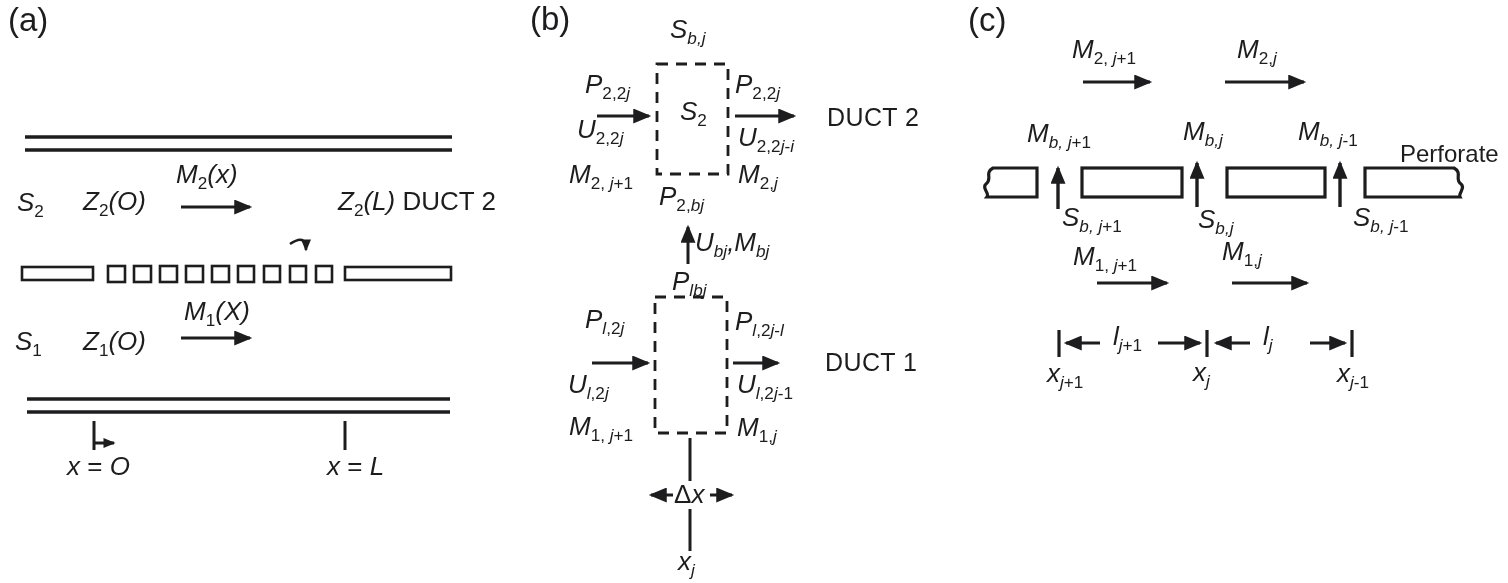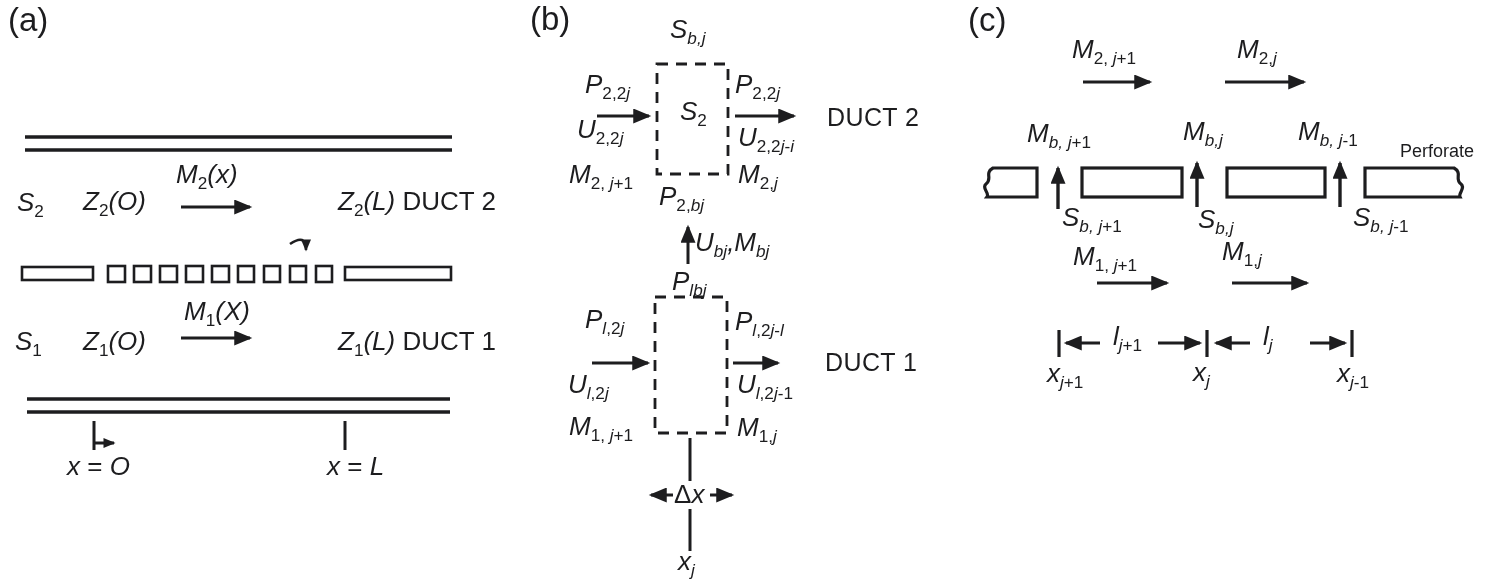--- a/index.html
+++ b/index.html
@@ -11,21 +11,21 @@
   svg.layer { position:absolute; top:0; }
   .lbl {
     position:absolute; font-size:26px; line-height:1.12; white-space:nowrap;
     color:#1d1d1f;
   }
   .lbl sub { font-size:66%; line-height:0; }
   .seg-i, .seg-si { font-style:italic; }
   .seg-n, .seg-s { font-style:normal; }
   .tag { font-size:33px; }
   .duct { font-size:25px; letter-spacing:0.4px; }
-  .plain { font-size:18px; }
+  .plain { font-size:24px; }
   .ink { stroke:#1d1d1f; fill:none; }
 </style>
 </head>
 <body>
 
 <div id="canvas">
 
   <svg class="layer" style="left:0" width="510" height="583" viewBox="0 0 510 583">
     <defs>
       <marker id="aA" viewBox="0 0 12 10" refX="10.5" refY="5" markerWidth="19" markerHeight="15" markerUnits="userSpaceOnUse" orient="auto-start-reverse">
@@ -136,21 +136,20 @@
   </svg>
 
   <div class="lbl tag" style="left:8px;top:2px">(a)</div>
   <div class="lbl" style="left:176px;top:160px"><span class="seg-i">M</span><sub class="seg-s">2</sub><span class="seg-i">(x)</span></div>
   <div class="lbl" style="left:17px;top:188px"><span class="seg-i">S</span><sub class="seg-s">2</sub></div>
   <div class="lbl" style="left:83px;top:187px"><span class="seg-i">Z</span><sub class="seg-s">2</sub><span class="seg-i">(O)</span></div>
   <div class="lbl" style="left:338px;top:187px"><span class="seg-i">Z</span><sub class="seg-s">2</sub><span class="seg-i">(L)</span><span class="seg-n"> DUCT 2</span></div>
   <div class="lbl" style="left:184px;top:297px"><span class="seg-i">M</span><sub class="seg-s">1</sub><span class="seg-i">(X)</span></div>
   <div class="lbl" style="left:15px;top:327px"><span class="seg-i">S</span><sub class="seg-s">1</sub></div>
   <div class="lbl" style="left:83px;top:327px"><span class="seg-i">Z</span><sub class="seg-s">1</sub><span class="seg-i">(O)</span></div>
-  <div class="lbl" style="left:338px;top:327px"><span class="seg-i">Z</span><sub class="seg-s">1</sub><span class="seg-i">(L)</span><span class="seg-n"> DUCT 1</span></div>
   <div class="lbl" style="left:67px;top:452px"><span class="seg-i">x</span><span class="seg-n"> = </span><span class="seg-i">O</span></div>
   <div class="lbl" style="left:327px;top:452px"><span class="seg-i">x</span><span class="seg-n"> = </span><span class="seg-i">L</span></div>
 
   <div class="lbl tag" style="left:530px;top:1px">(b)</div>
   <div class="lbl" style="left:670px;top:15px"><span class="seg-i">S</span><sub class="seg-si">b,j</sub></div>
   <div class="lbl" style="left:585px;top:70px"><span class="seg-i">P</span><sub class="seg-s">2,2</sub><sub class="seg-si">j</sub></div>
   <div class="lbl" style="left:577px;top:115px"><span class="seg-i">U</span><sub class="seg-s">2,2</sub><sub class="seg-si">j</sub></div>
   <div class="lbl" style="left:569px;top:160px"><span class="seg-i">M</span><sub class="seg-s">2, </sub><sub class="seg-si">j</sub><sub class="seg-s">+1</sub></div>
   <div class="lbl" style="left:680px;top:97px"><span class="seg-i">S</span><sub class="seg-s">2</sub></div>
   <div class="lbl" style="left:735px;top:70px"><span class="seg-i">P</span><sub class="seg-s">2,2</sub><sub class="seg-si">j</sub></div>

